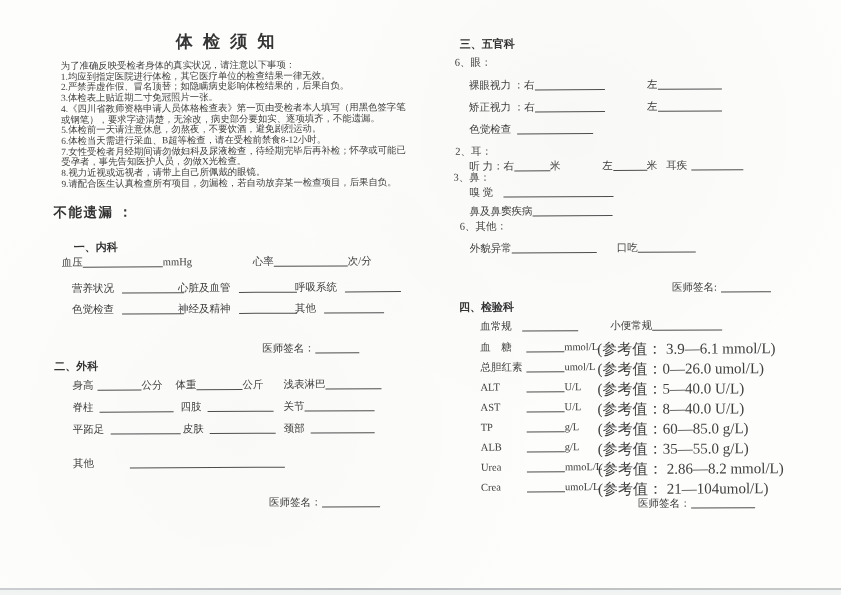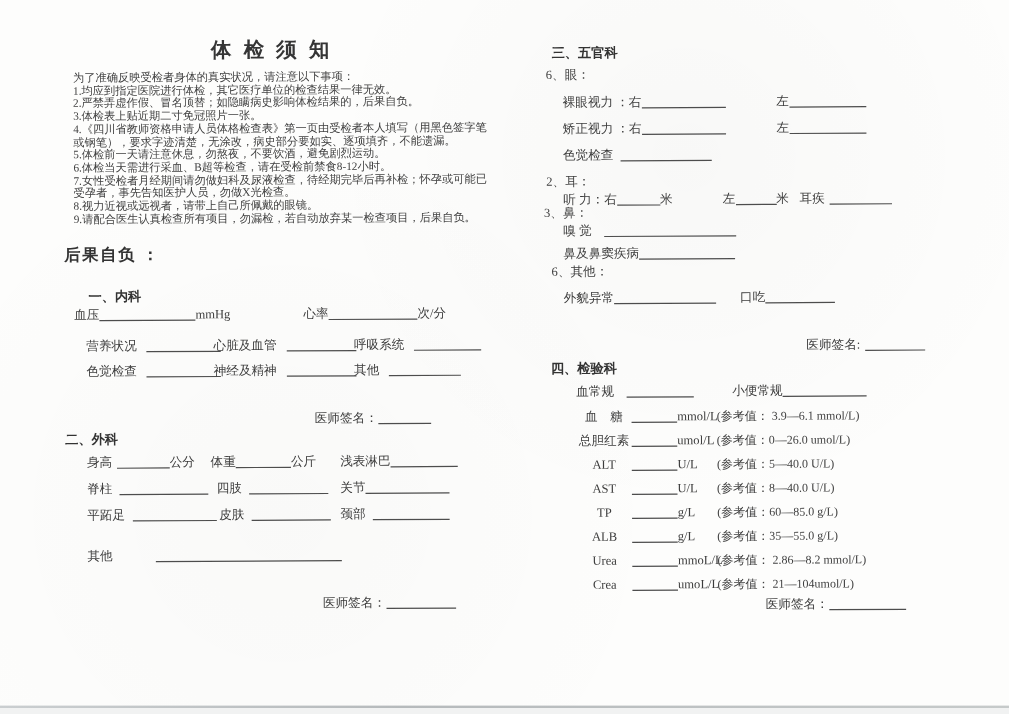--- a/index.html
+++ b/index.html
@@ -27,27 +27,27 @@
   .title{
     font-size:17px;font-weight:bold;letter-spacing:3px;
     text-align:center;color:#353535;white-space:nowrap;
   }
   .notice{font-size:9.4px;line-height:10.7px;color:#404040;}
   .notice p{margin:0;padding:0;}
   .h-exam{font-size:13.5px;font-weight:bold;letter-spacing:1.5px;color:#333;white-space:nowrap;}
   .h-sec{font-size:11px;font-weight:bold;color:#333;white-space:nowrap;}
   .sub{font-size:10.5px;white-space:nowrap;}
   .line{font-size:10.5px;white-space:nowrap;color:#3c3c3c;}
-  .ref{font-size:10px;white-space:nowrap;color:#414141;}
+  .ref{font-size:15px;white-space:nowrap;color:#414141;}
   .blank{
     display:inline-block;height:11px;
     border-bottom:1px solid #4d4d4d;vertical-align:-2px;
   }
   .lbl{white-space:nowrap;}
-  .lab-label{display:inline-block;width:46px;text-align:center;}
+  .lab-label{display:inline-block;width:46px;}
   .labrow{position:absolute;width:360px;font-size:10.5px;white-space:nowrap;}
   .labrow .ref{position:absolute;left:117px;top:0;}
 </style>
 </head>
 <body>
 
 <div class="scene">
   <div class="paper">
 
     <div class="abs title" style="left:58px;top:29px;width:340px">体 检 须 知</div>
@@ -58,21 +58,21 @@
       <p>2.严禁弄虚作假、冒名顶替；如隐瞒病史影响体检结果的，后果自负。</p>
       <p>3.体检表上贴近期二寸免冠照片一张。</p>
       <p>4.《四川省教师资格申请人员体格检查表》第一页由受检者本人填写（用黑色签字笔或钢笔），要求字迹清楚，无涂改，病史部分要如实、逐项填齐，不能遗漏。</p>
       <p>5.体检前一天请注意休息，勿熬夜，不要饮酒，避免剧烈运动。</p>
       <p>6.体检当天需进行采血、B超等检查，请在受检前禁食8-12小时。</p>
       <p>7.女性受检者月经期间请勿做妇科及尿液检查，待经期完毕后再补检；怀孕或可能已受孕者，事先告知医护人员，勿做X光检查。</p>
       <p>8.视力近视或远视者，请带上自己所佩戴的眼镜。</p>
       <p>9.请配合医生认真检查所有项目，勿漏检，若自动放弃某一检查项目，后果自负。</p>
     </div>
 
-    <div class="abs h-exam" style="left:54px;top:202px">后果自负 ：</div>
+    <div class="abs h-exam" style="left:54px;top:202px">不能遗漏 ：</div>
 
     <div class="abs h-sec" style="left:74px;top:238px">一、内科</div>
 
     <div class="abs line" style="left:62px;top:254px">
       <span class="lbl">血压</span><span class="blank" style="width:80px"></span><span class="lbl">mmHg</span>
     </div>
     <div class="abs line" style="left:253px;top:254px">
       <span class="lbl">心率</span><span class="blank" style="width:74px"></span><span class="lbl">次/分</span>
     </div>
 

